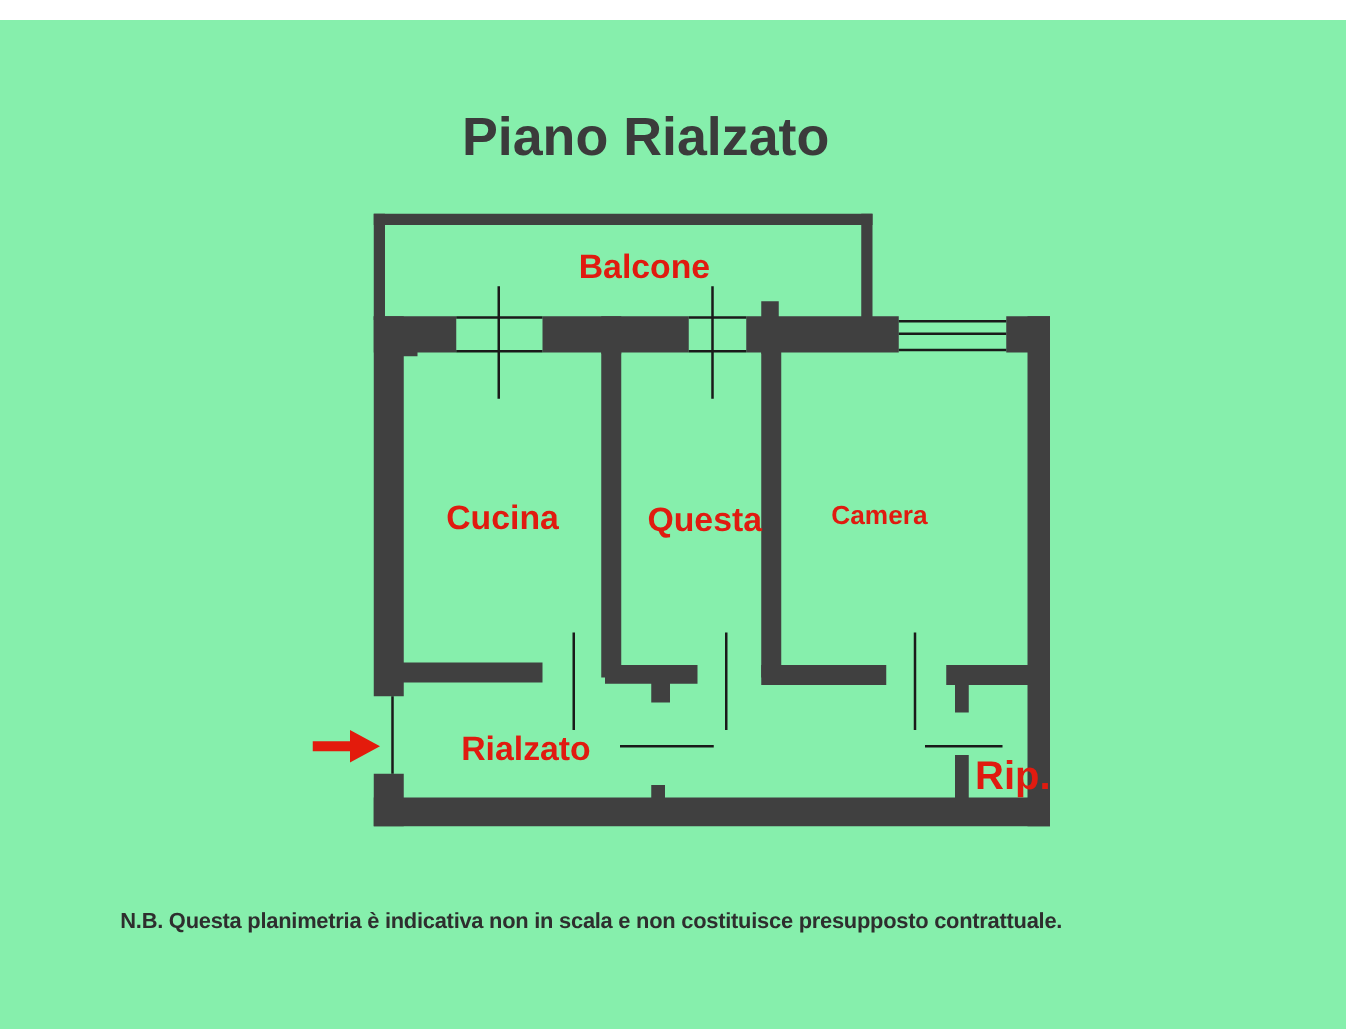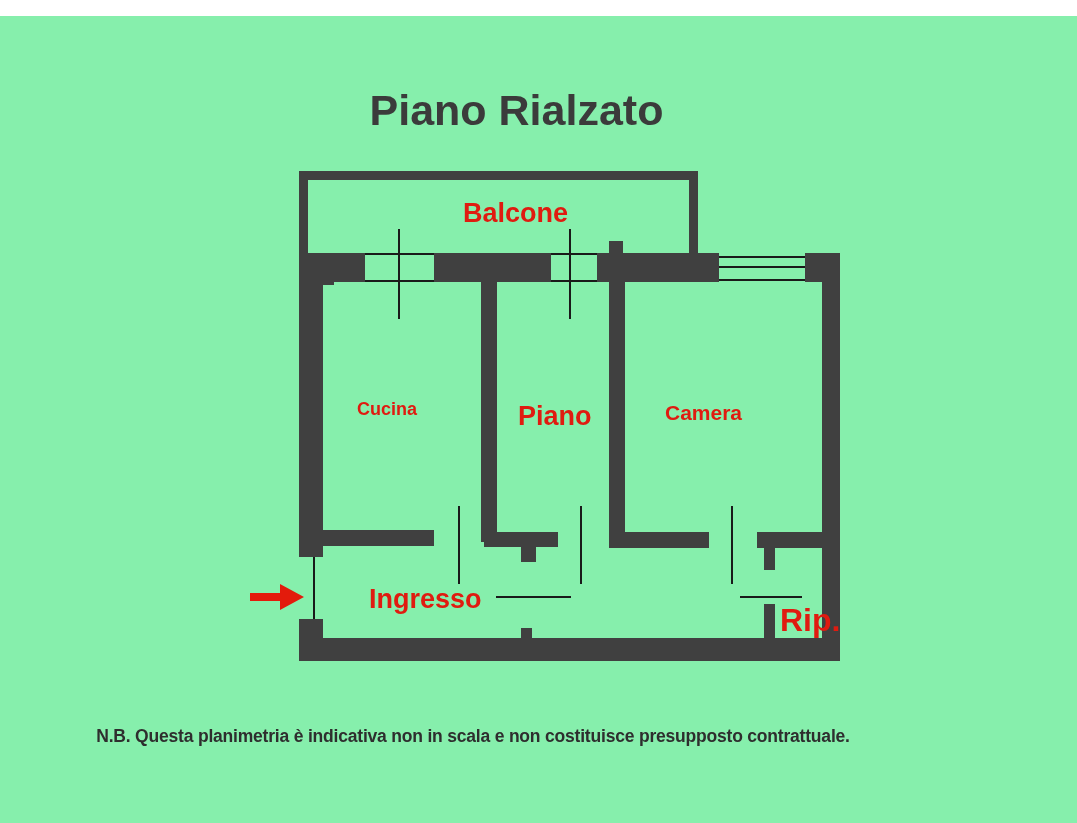--- a/index.html
+++ b/index.html
@@ -73,21 +73,21 @@
     background: #1a1a1a;
   }
   .roomlabel {
     position: absolute;
     color: #e01b10;
     font-weight: bold;
     font-family: "Liberation Sans", sans-serif;
     white-space: nowrap;
   }
   .lbl-balcone { font-size: 27px; }
-  .lbl-cucina  { font-size: 18px; }
+  .lbl-cucina  { font-size: 27px; }
   .lbl-bagno   { font-size: 27px; }
   .lbl-camera  { font-size: 21px; }
   .lbl-ingresso{ font-size: 27px; }
   .lbl-rip     { font-size: 32px; }
 
   .arrow {
     position: absolute;
   }
 </style>
 </head>
@@ -162,25 +162,25 @@
     <div class="thinline" style="left:740px; top:580px; width:62px; height:1.5px;"></div>
 
     <svg class="arrow" style="left:250px; top:566px;" width="56" height="30" viewBox="0 0 56 30">
       <path d="M0 11 L30 11 L30 2 L54 15 L30 28 L30 19 L0 19 Z" fill="#E31B0C"></path>
     </svg>
 
     <div class="roomlabel lbl-balcone" style="left:463px; top:182px;">Balcone</div>
 
     <div class="roomlabel lbl-cucina" style="left:357px; top:383px;">Cucina</div>
 
-    <div class="roomlabel lbl-bagno" style="left:518px; top:385px;">Piano</div>
+    <div class="roomlabel lbl-bagno" style="left:518px; top:385px;">Questa</div>
 
     <div class="roomlabel lbl-camera" style="left:665px; top:385px;">Camera</div>
 
-    <div class="roomlabel lbl-ingresso" style="left:369px; top:568px;">Ingresso</div>
+    <div class="roomlabel lbl-ingresso" style="left:369px; top:568px;">Rialzato</div>
 
     <div class="roomlabel lbl-rip" style="left:780px; top:586px;">Rip.</div>
 
   </div>
 
   <div class="footer-note">
     <span class="footer-inner">N.B. Questa planimetria è indicativa non in scala e non costituisce presupposto contrattuale.</span>
   </div>
 
 </div>

